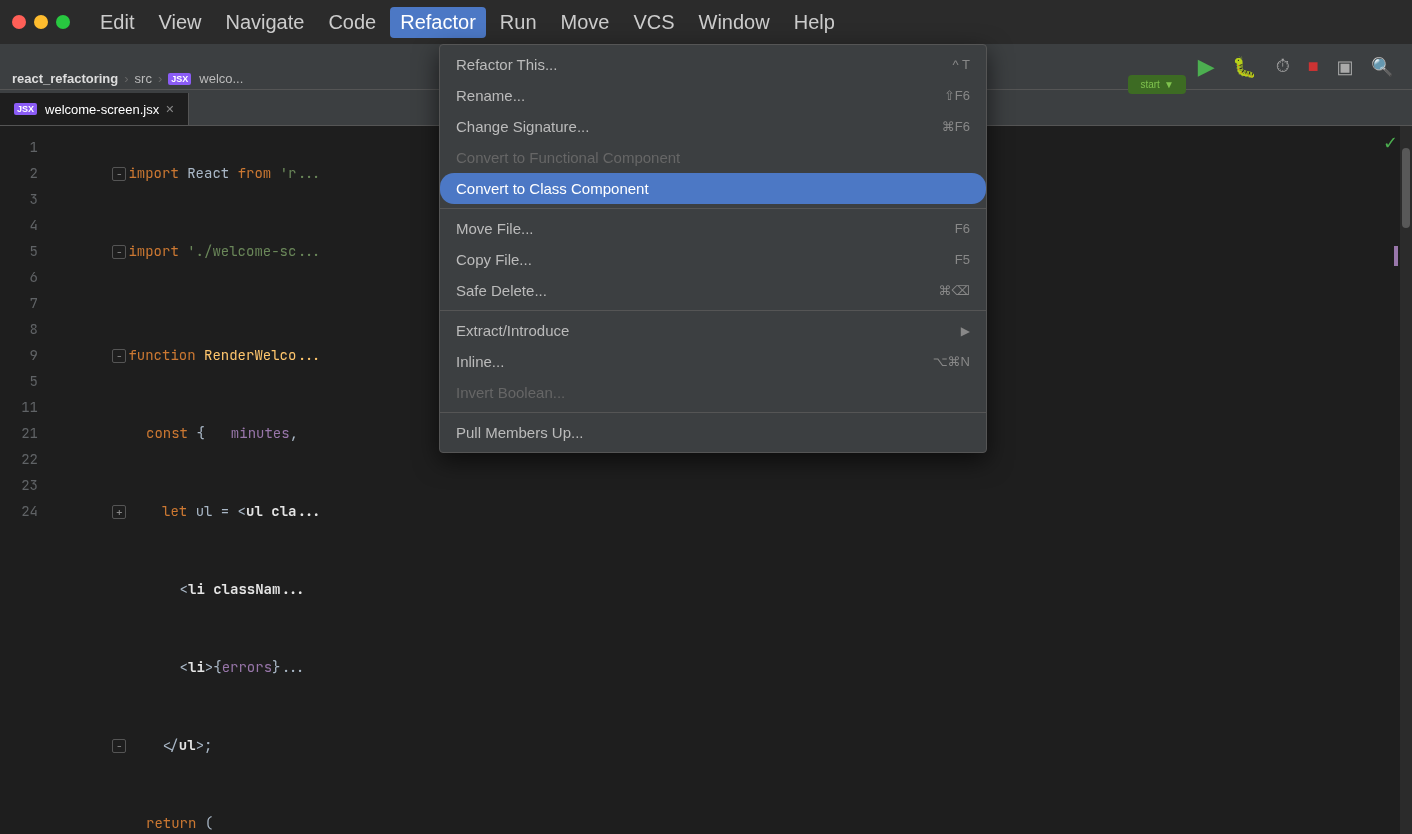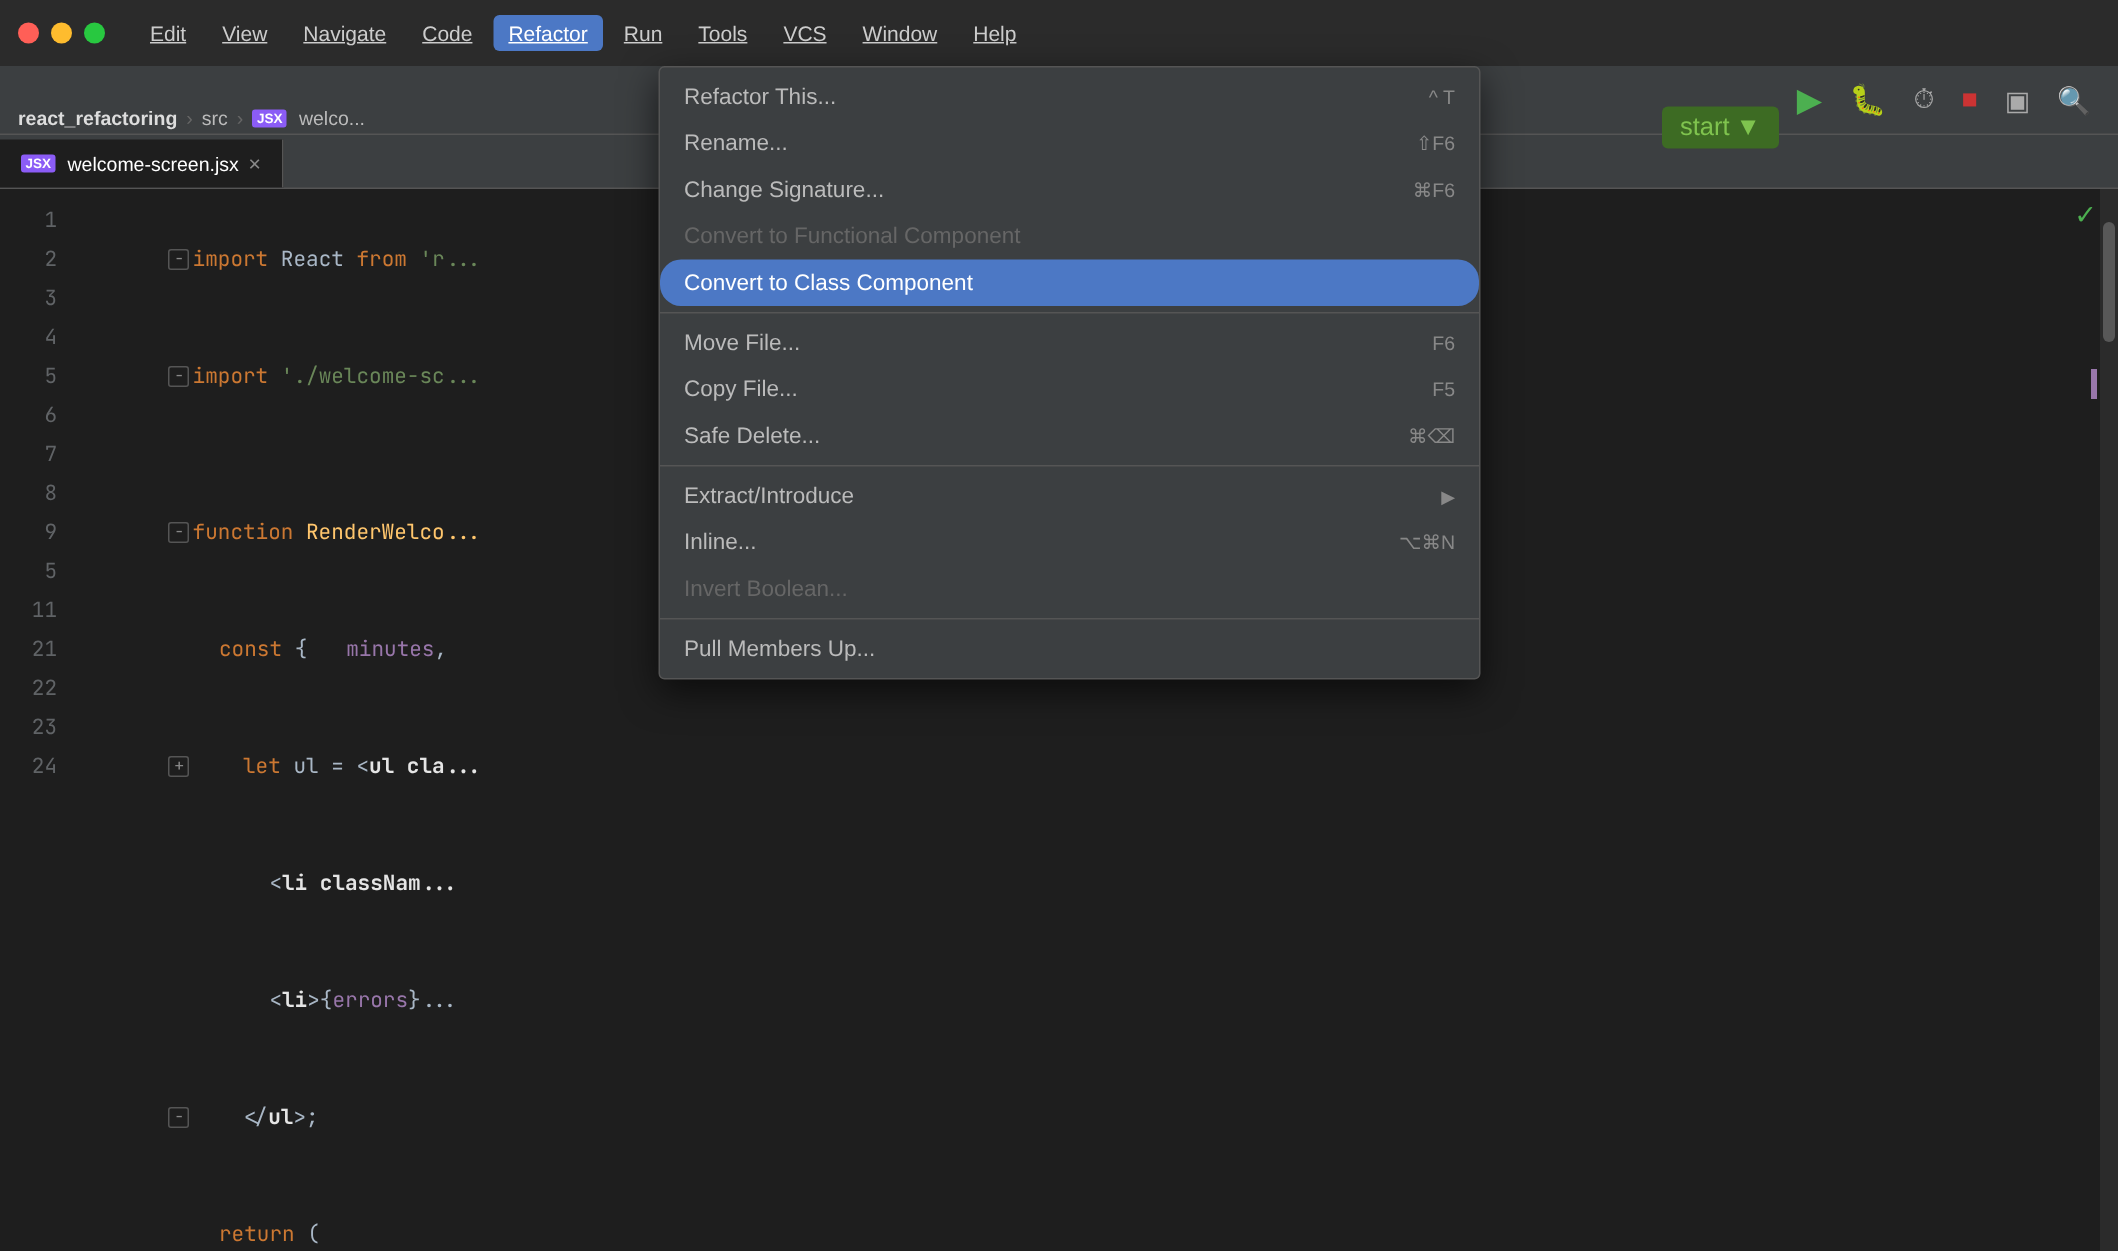--- a/index.html
+++ b/index.html
@@ -38,24 +38,23 @@
     .tl-green { background: #28c840; }
 
     .menu-items {
       display: flex;
       gap: 4px;
       align-items: center;
     }
     .menu-item {
       padding: 4px 10px;
       color: #ccc;
-      font-size: 14px;
+      font-size: 20px;
       border-radius: 4px;
       cursor: pointer;
-      text-decoration: underline;
     }
     .menu-item.active {
       background: #4c78c5;
       color: #fff;
     }
 
     
     .toolbar {
       width: 100%;
       height: 46px;
@@ -99,21 +98,21 @@
       display: flex;
       align-items: center;
       gap: 6px;
     }
     .run-btn {
       background: #3d6b23;
       color: #7fc34e;
       border: none;
       padding: 4px 12px;
       border-radius: 4px;
-      font-size: 17px;
+      font-size: 10px;
       display: flex;
       align-items: center;
       gap: 4px;
       cursor: pointer;
       margin-top: 36px;
     }
     .toolbar-icon-btn {
       background: none;
       border: none;
       color: #aaa;
@@ -318,21 +317,21 @@
     <div class="traffic-light tl-yellow"></div>
     <div class="traffic-light tl-green"></div>
   </div>
   <div class="menu-items">
     <div class="menu-item">Edit</div>
     <div class="menu-item">View</div>
     <div class="menu-item">Navigate</div>
     <div class="menu-item">Code</div>
     <div class="menu-item active">Refactor</div>
     <div class="menu-item">Run</div>
-    <div class="menu-item">Tools</div>
+    <div class="menu-item">Move</div>
     <div class="menu-item">VCS</div>
     <div class="menu-item">Window</div>
     <div class="menu-item">Help</div>
   </div>
 </div>
 
 <div class="toolbar">
   <div class="breadcrumb">
     <span class="breadcrumb-item bold">react_refactoring</span>
     <span class="breadcrumb-sep">›</span>

